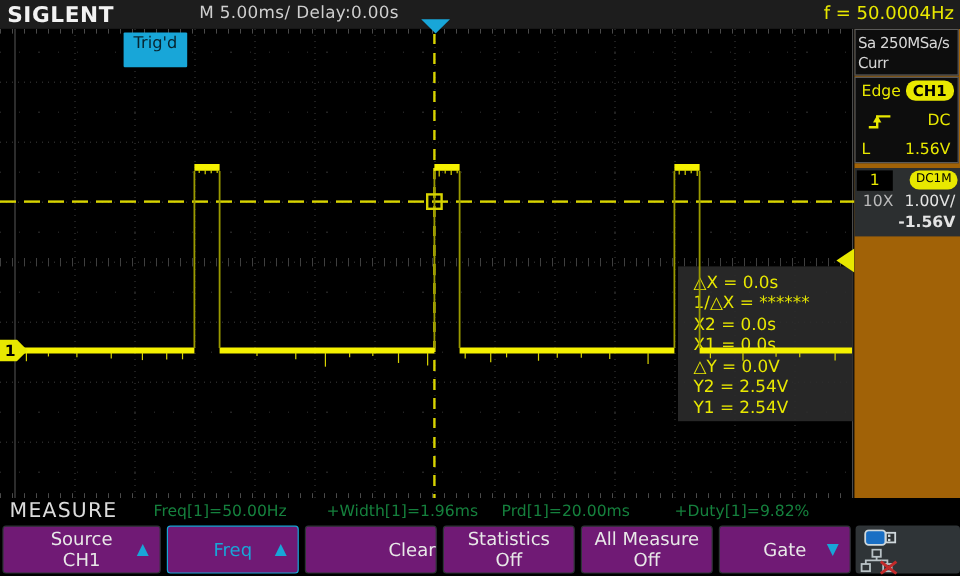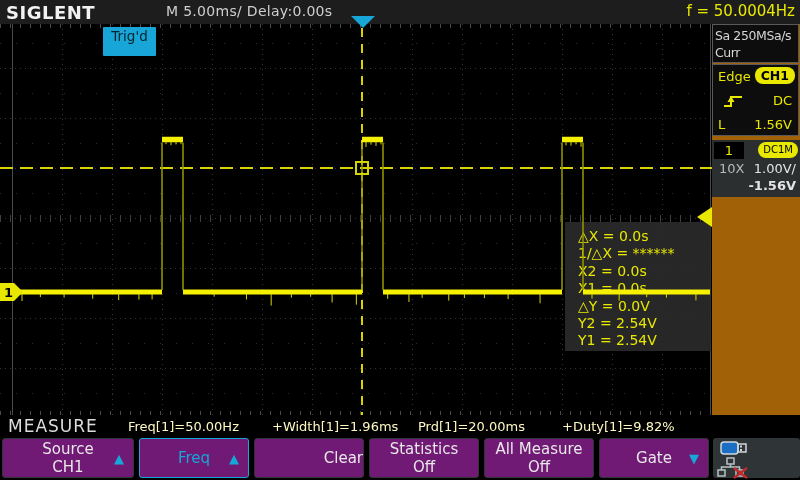--- a/index.html
+++ b/index.html
@@ -66,21 +66,21 @@
     color:#e8e800; font-size:13px; text-align:center; line-height:17px; }
   .dc1m-badge { position:absolute; right:2px; top:2px; background:#e8e800; color:#000; font-weight:normal;
     font-size:10px; padding:0 5px; border-radius:8px; line-height:16px; }
   .chan-probe { position:absolute; left:7px; top:21px; color:#b9b9b9; font-size:13px; }
   .chan-scale { position:absolute; right:4px; top:21px; color:#e4e4e4; font-size:13px; }
   .chan-offset { position:absolute; right:4px; top:38px; color:#e4e4e4; font-size:13px;font-weight:bold; }
 
   
   .measurebar { position:absolute; left:0; top:415px; width:800px; height:21px; background:#000; z-index:10; }
   .measure-title { position:absolute; left:8px; top:1px; color:#dcdcdc; font-size:17px; letter-spacing:1px; }
-  .mitem { position:absolute; top:4px; color:#fef9c3; font-size:13px; }
+  .mitem { position:absolute; top:4px; color:#15803d; font-size:13px; }
 
   
   .menubar { position:absolute; left:0; top:436px; width:800px; height:44px; background:#000; z-index:10; }
   .mbtn { position:absolute; top:2px; height:40px; background:#701a75; border-radius:3px; border:1px solid #2f3437;
     display:flex; flex-direction:column; align-items:center; justify-content:center; cursor:pointer; }
   .mbtn .bl { color:#e8e8e8; font-size:15px; line-height:18px; }
   .mbtn .bl:empty { display:none; }
   .mbtn.active { border:1px solid #18a6d8; }
   .mbtn.active .bl { color:#18a6d8; }
   .btn-arrow { position:absolute; right:9px; top:50%; transform:translateY(-50%); color:#18a6d8; font-size:13px; }

